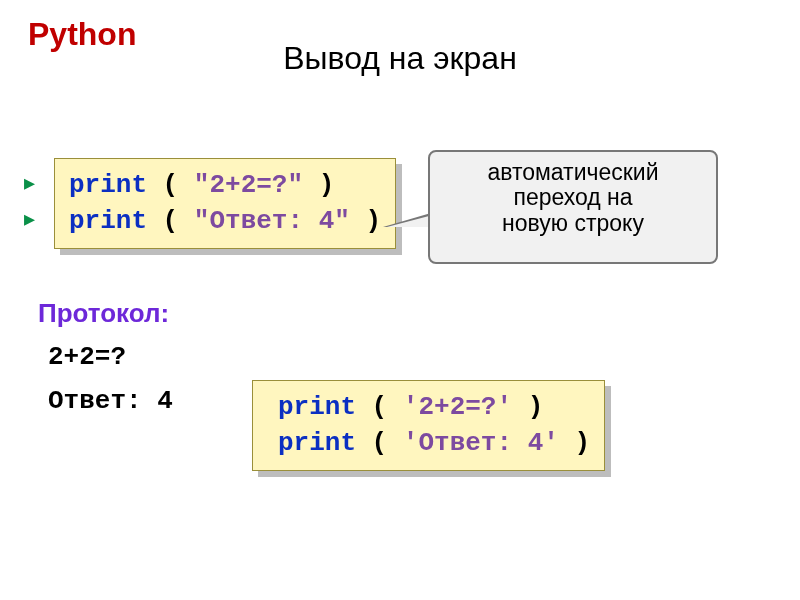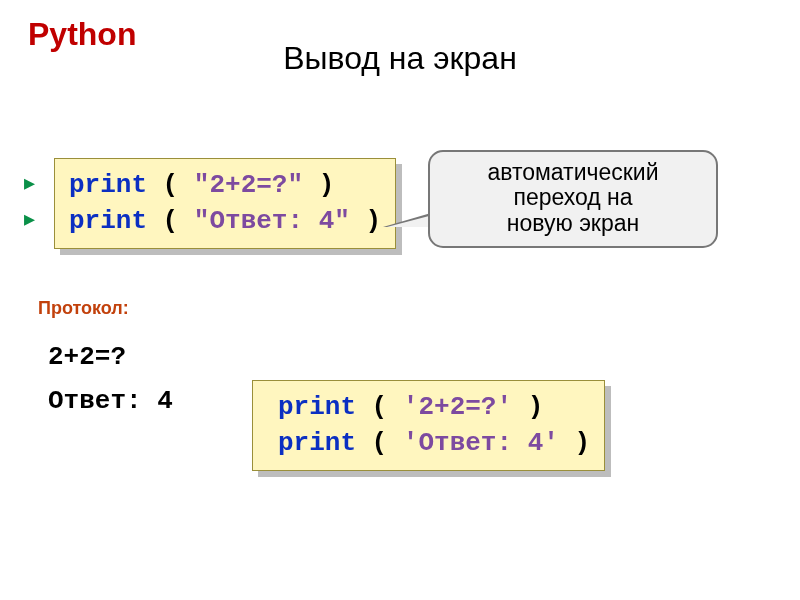--- a/index.html
+++ b/index.html
@@ -53,22 +53,22 @@
   .box1 { top: 158px; left: 54px; }
   .box2 { top: 380px; left: 252px; padding-left: 25px; }
 
   .callout {
     position: absolute;
     top: 150px;
     left: 428px;
     width: 290px;
     background: #f1f1f1;
     border: 2px solid #777;
-    border-radius: 15px;
-    padding: 8px 10px 10px;
+    border-radius: 8px;
+    padding: 8px 10px 26px;
     text-align: center;
     font-size: 23px;
     line-height: 1.1;
     color: #000;
     font-family: Arial, sans-serif;
     font-weight: normal;
   }
   .callout-tail {
     position: absolute;
     top: 213px;
@@ -85,23 +85,23 @@
     width: 0; height: 0;
     border-top: 11px solid transparent;
     border-bottom: 0 solid transparent;
     border-right: 42px solid #f1f1f1;
   }
 
   .protocol-label {
     position: absolute;
     top: 298px;
     left: 38px;
-    color: #c2410c;
+    color: #6d28d9;
     font-weight: bold;
-    font-size: 18px;
+    font-size: 26px;
   }
   .output {
     position: absolute;
     left: 48px;
     font-family: Liberation Mono, monospace;
     font-weight: bold;
     font-size: 26px;
     color: #000;
   }
   .out1 { top: 342px; }
@@ -116,21 +116,21 @@
 <div class="bullet bullet1">▸</div>
 <div class="bullet bullet2">▸</div>
 
 <div class="code-box box1"><span class="kw">print</span><span> ( </span><span class="str">"2+2=?"</span><span> )</span>
 <span class="kw">print</span><span> ( </span><span class="str">"Ответ: 4"</span><span> )</span></div>
 
 <div class="callout-tail"></div>
 <div class="callout">
   <div>автоматический</div>
   <div>переход на</div>
-  <div>новую экран</div>
+  <div>новую строку</div>
 </div>
 
 <div class="protocol-label">Протокол:</div>
 <div class="output out1">2+2=?</div>
 <div class="output out2">Ответ: 4</div>
 
 <div class="code-box box2"><span class="kw">print</span><span> ( </span><span class="str">'2+2=?'</span><span> )</span>
 <span class="kw">print</span><span> ( </span><span class="str">'Ответ: 4'</span><span> )</span></div>
 
 </body></html>

